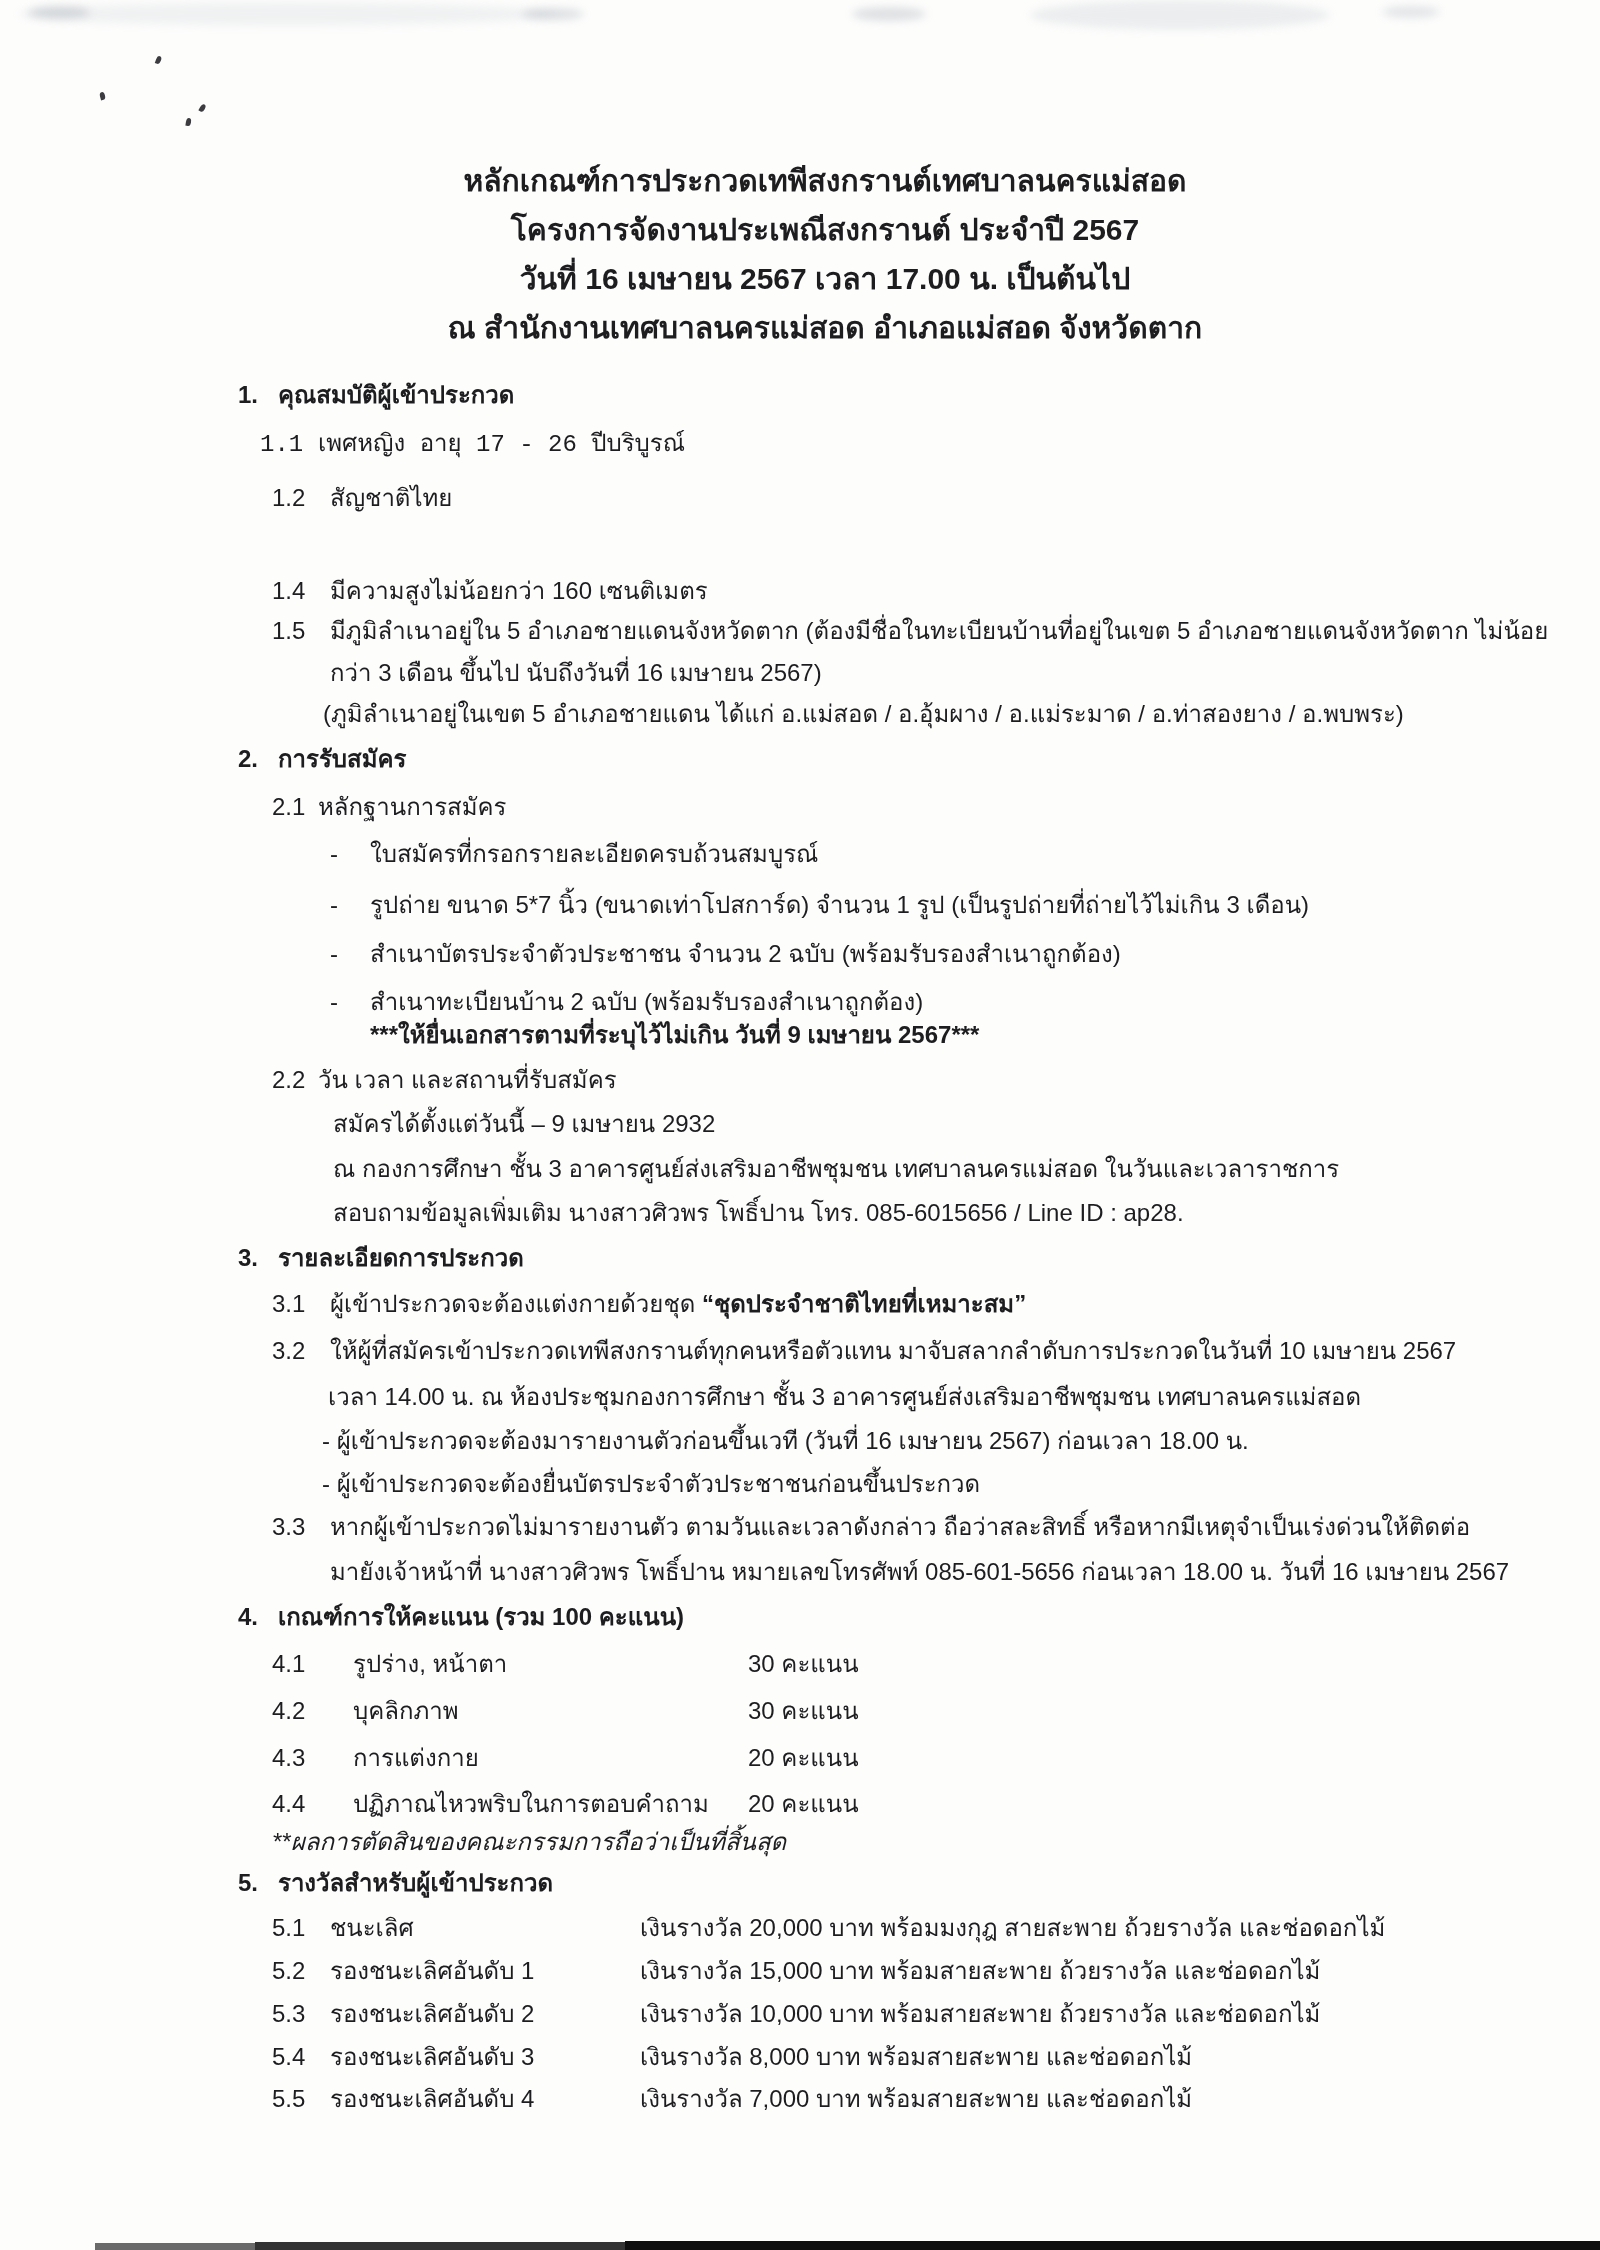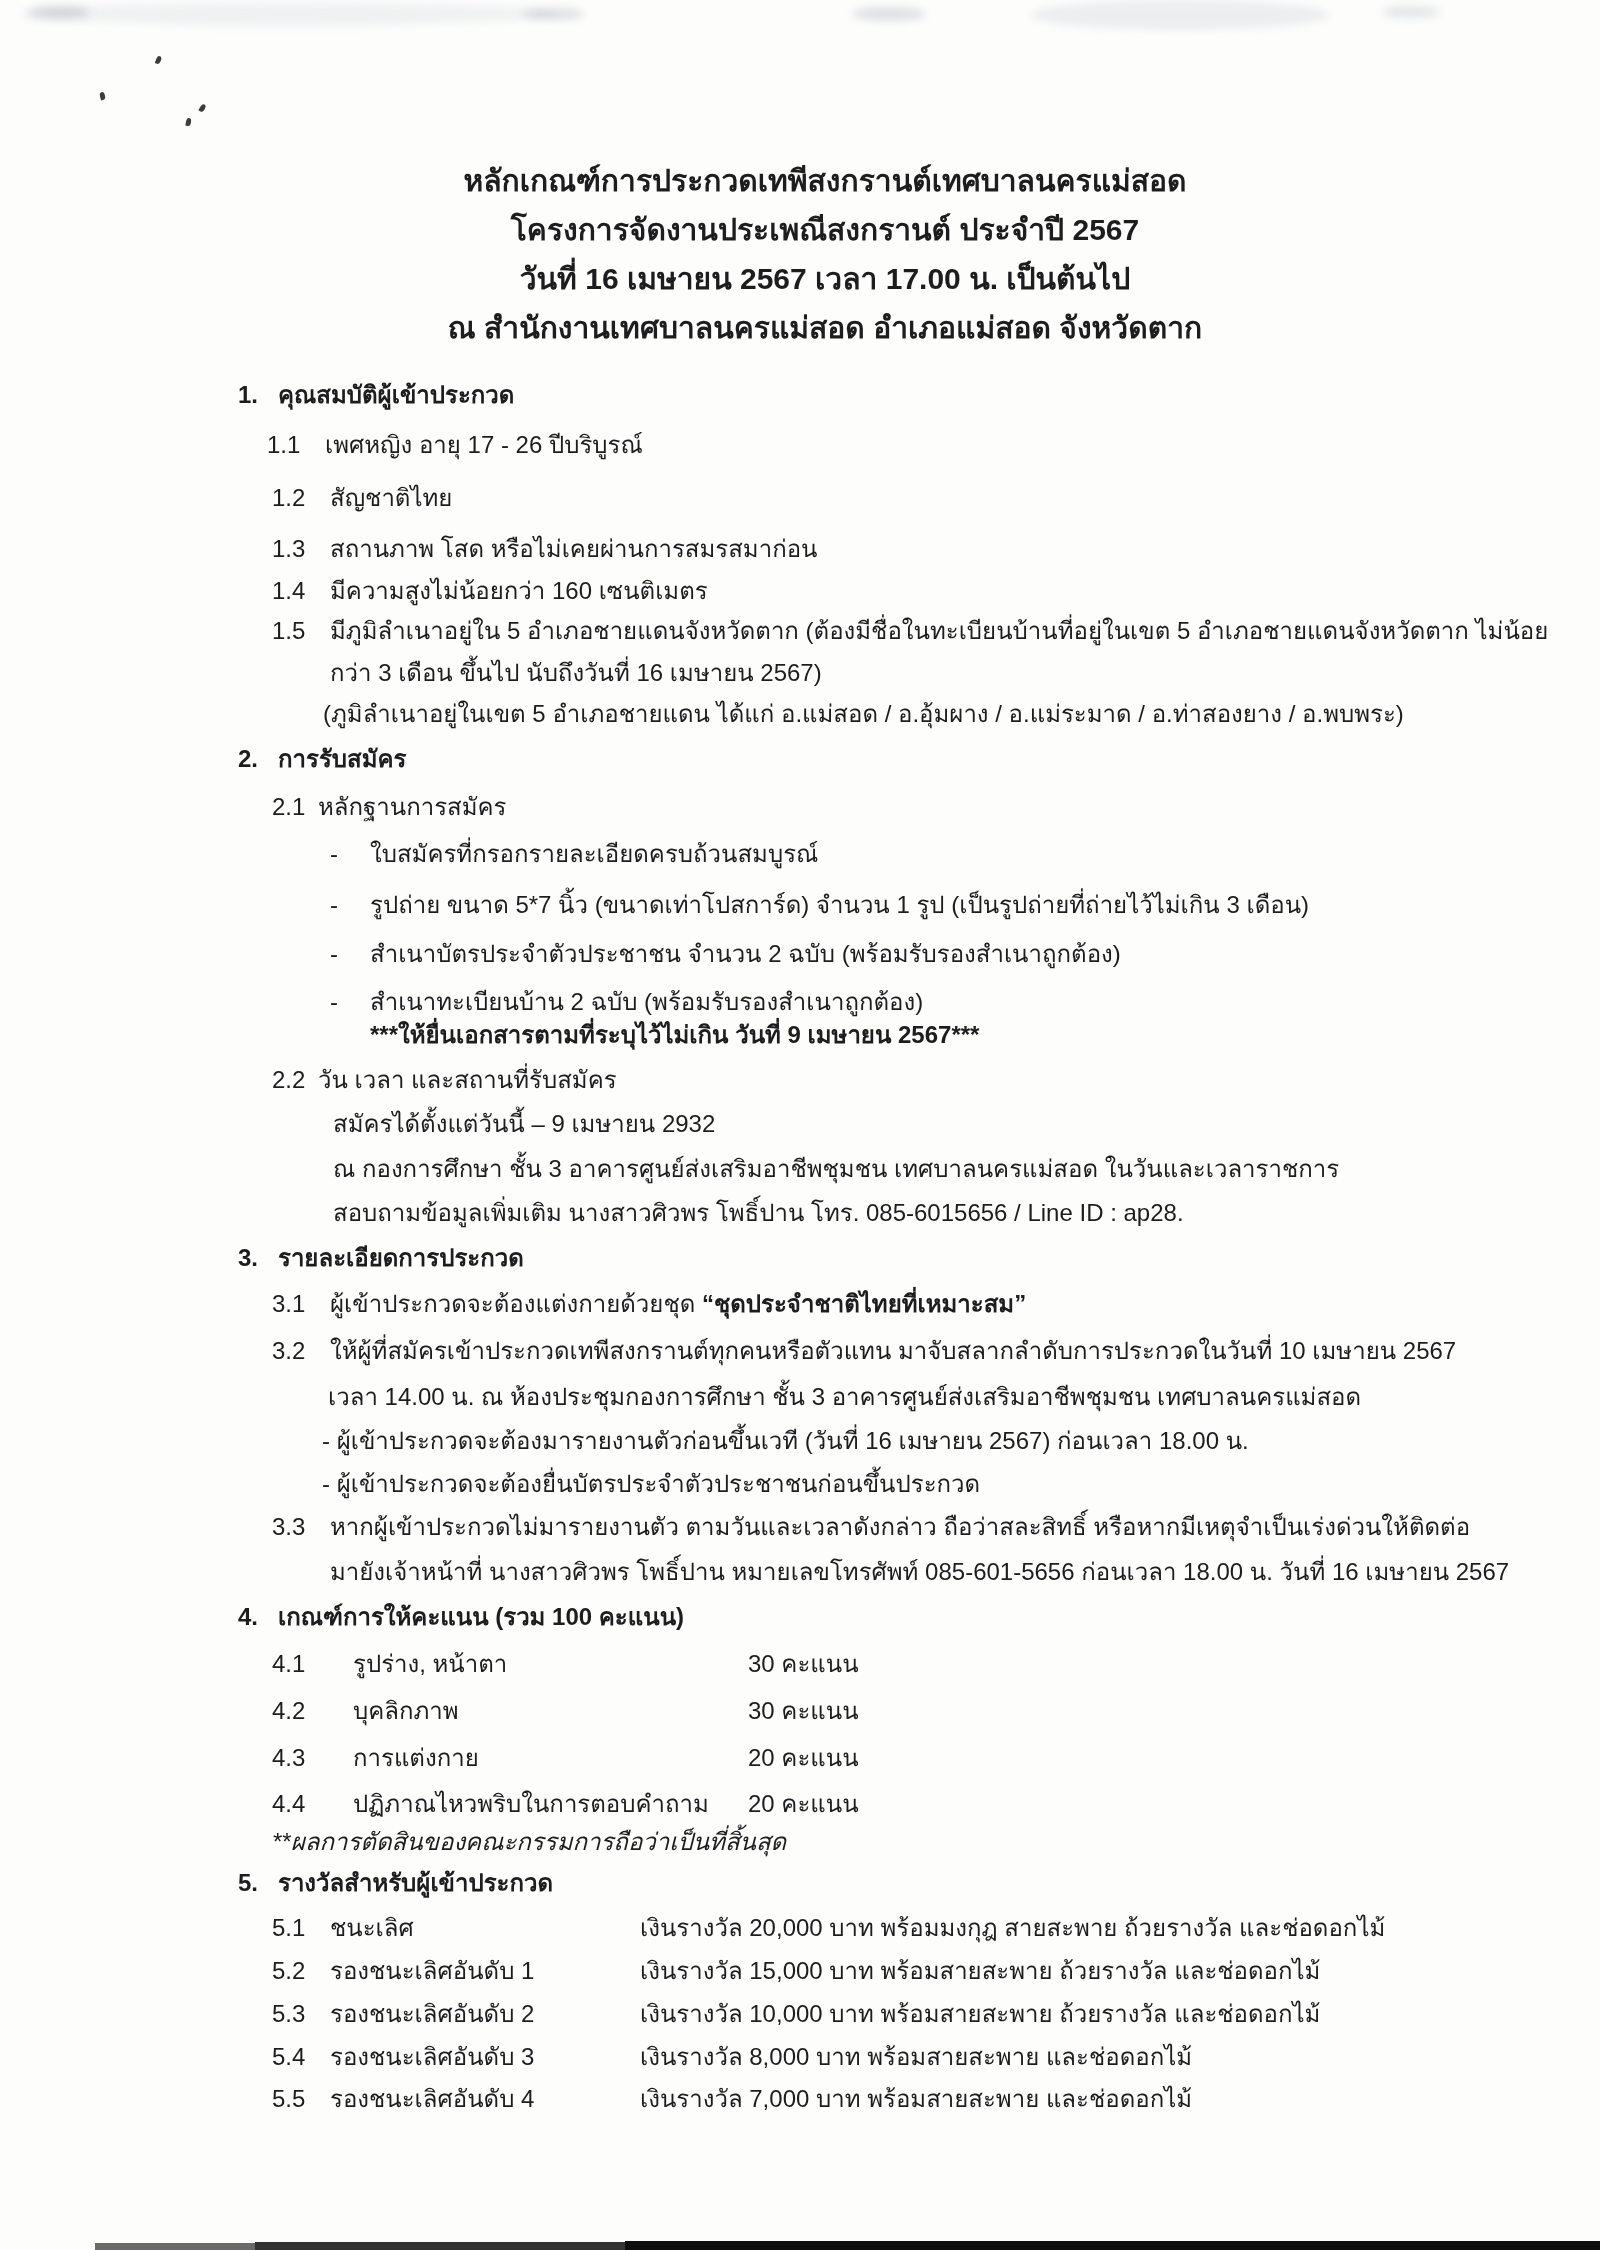--- a/index.html
+++ b/index.html
@@ -49,28 +49,25 @@
   <div class="band" style="left:625px;top:2241px;width:975px;height:9px;background:#0e0e0e;"></div>
 
   <div class="line title-line" style="top:160px;">หลักเกณฑ์การประกวดเทพีสงกรานต์เทศบาลนครแม่สอด</div>
   <div class="line title-line" style="top:209px;">โครงการจัดงานประเพณีสงกรานต์ ประจำปี 2567</div>
   <div class="line title-line" style="top:258px;">วันที่ 16 เมษายน 2567 เวลา 17.00 น. เป็นต้นไป</div>
   <div class="line title-line" style="top:307px;">ณ สำนักงานเทศบาลนครแม่สอด อำเภอแม่สอด จังหวัดตาก</div>
 
   <div class="line sec" style="top:374px;left:238px;">
     <span class="num">1.</span><span class="sec-title">คุณสมบัติผู้เข้าประกวด</span>
   </div>
-  <div class="line item" style="top:424px;left:267px;">
+  <div class="line item" style="top:424px;left:260px;font-family:Liberation Mono, monospace;">
     <span class="num">1.1</span><span>เพศหญิง อายุ 17 - 26 ปีบริบูรณ์</span>
   </div>
   <div class="line item" style="top:477px;left:272px;">
     <span class="num">1.2</span><span>สัญชาติไทย</span>
-  </div>
-  <div class="line item" style="top:528px;left:272px;">
-    <span class="num">1.3</span><span>สถานภาพ โสด หรือไม่เคยผ่านการสมรสมาก่อน</span>
   </div>
   <div class="line item" style="top:570px;left:272px;">
     <span class="num">1.4</span><span>มีความสูงไม่น้อยกว่า 160 เซนติเมตร</span>
   </div>
   <div class="line item" style="top:610px;left:272px;">
     <span class="num">1.5</span><span>มีภูมิลำเนาอยู่ใน 5 อำเภอชายแดนจังหวัดตาก (ต้องมีชื่อในทะเบียนบ้านที่อยู่ในเขต 5 อำเภอชายแดนจังหวัดตาก ไม่น้อย</span>
   </div>
   <div class="line" style="top:652px;left:330px;">กว่า 3 เดือน ขึ้นไป นับถึงวันที่ 16 เมษายน 2567)</div>
   <div class="line" style="top:693px;left:323px;">(ภูมิลำเนาอยู่ในเขต 5 อำเภอชายแดน ได้แก่ อ.แม่สอด / อ.อุ้มผาง / อ.แม่ระมาด / อ.ท่าสองยาง / อ.พบพระ)</div>
 

